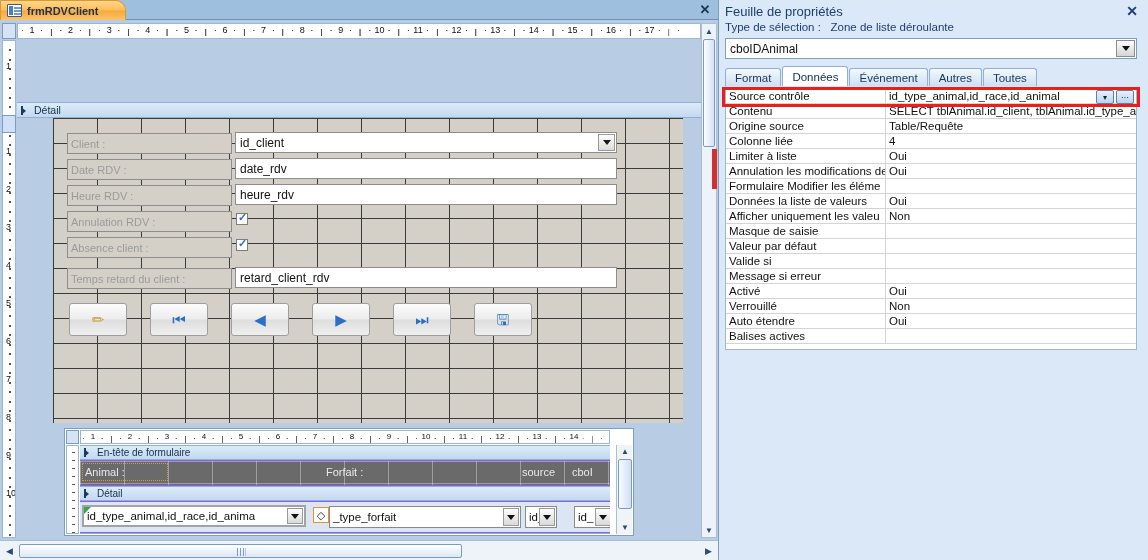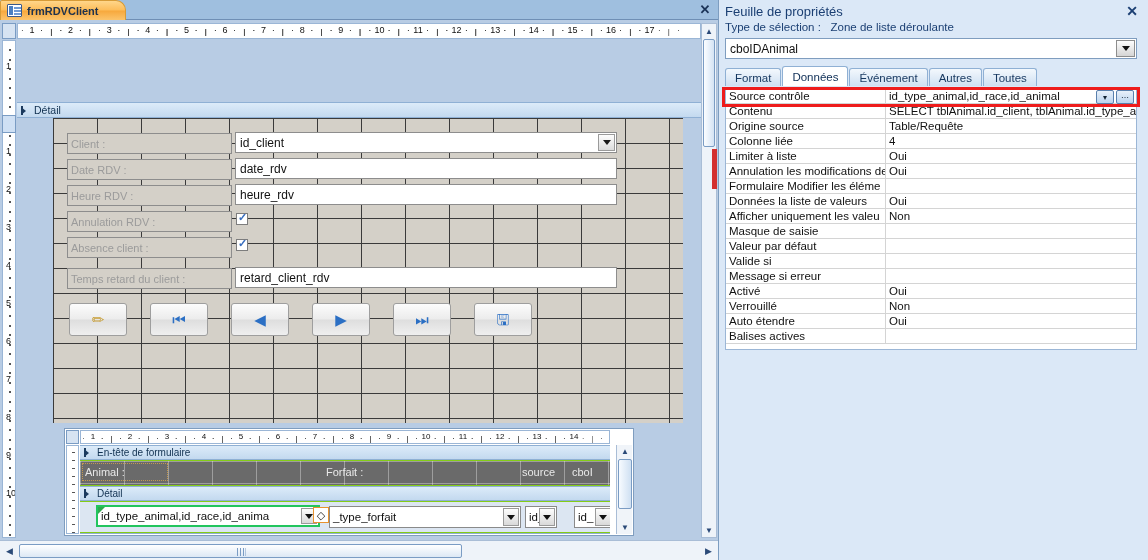--- a/index.html
+++ b/index.html
@@ -239,21 +239,21 @@
     transform: translateX(-50%);
   }
   .sf-hruler .tk { position: absolute; top: 4px; font-size: 7px; color: #444; transform: translateX(-50%); }
   .sf-vruler {
     position: absolute; left: 1px; top: 16px; width: 13px; bottom: 1px;
     background: #ffffff; border: 1px solid #9bb6d6; overflow: hidden;
   }
   .sf-vruler .vd { position: absolute; left: 5px; width: 3px; height: 1px; background: #555; }
   .sf-body {
     position: absolute; left: 15px; top: 16px; right: 23px; bottom: 1px;
-    background: #84cc16; overflow: hidden;
+    background: #8b5cf6; overflow: hidden;
   }
   .sf-sect {
     position: absolute; left: 0; right: 0; height: 15px;
     background: linear-gradient(to bottom, #dcebf9, #c3d9ef);
     border-top: 1px solid #8fb0d4; border-bottom: 1px solid #8fb0d4;
     display: flex; align-items: center; font-size: 10px; color: #103050;
     padding-left: 4px;
   }
   .sf-headerband {
     position: absolute; left: 0; right: 0;
@@ -270,21 +270,21 @@
   .sf-detailband {
     position: absolute; left: 0; right: 0; background: #dce6f2;
   }
   .sf-ctl {
     position: absolute; height: 22px; background: #ffffff;
     border: 1px solid #8a8a8a;
     display: flex; align-items: center; padding-left: 3px;
     font-size: 11.5px; color: #111; white-space: nowrap; overflow: hidden;
   }
   .sf-ctl.selected {
-    border: 2px solid #22c55e; background: #ffffff; margin-left: 14px;
+    border: 2px solid #a3a3a3; background: #ffffff;
   }
   .sf-ctl .arr {
     position: absolute; right: 1px; top: 1px; width: 16px; bottom: 1px;
     background: linear-gradient(to bottom, #fdfdfd, #d9d9d9);
     border: 1px solid #9a9a9a;
     display: flex; align-items: center; justify-content: center;
   }
   .sf-ctl .arr::after {
     content: ""; border-left: 4px solid transparent; border-right: 4px solid transparent;
     border-top: 5px solid #111;

